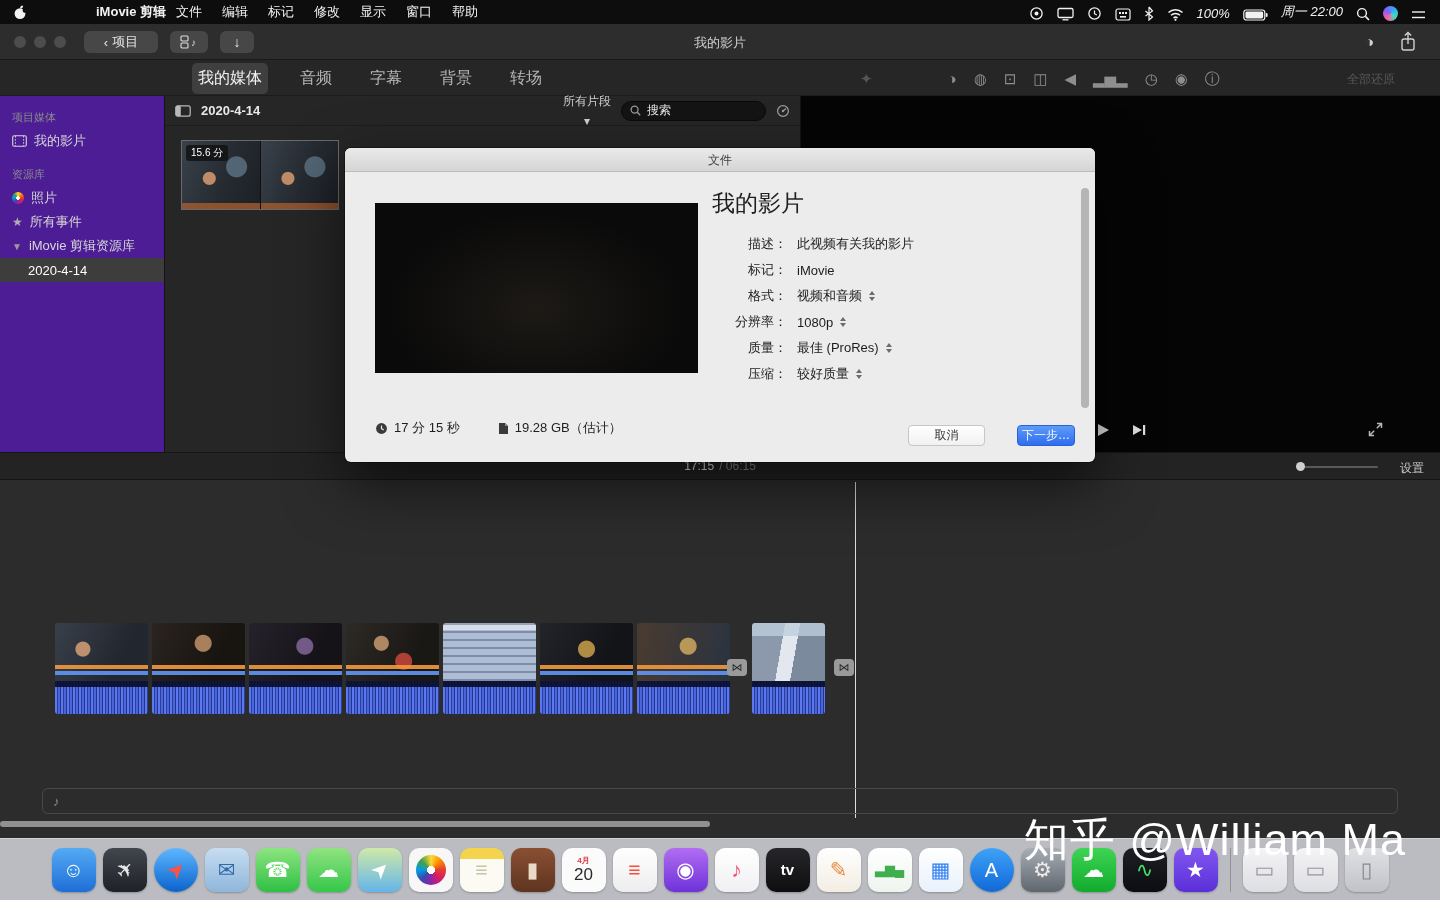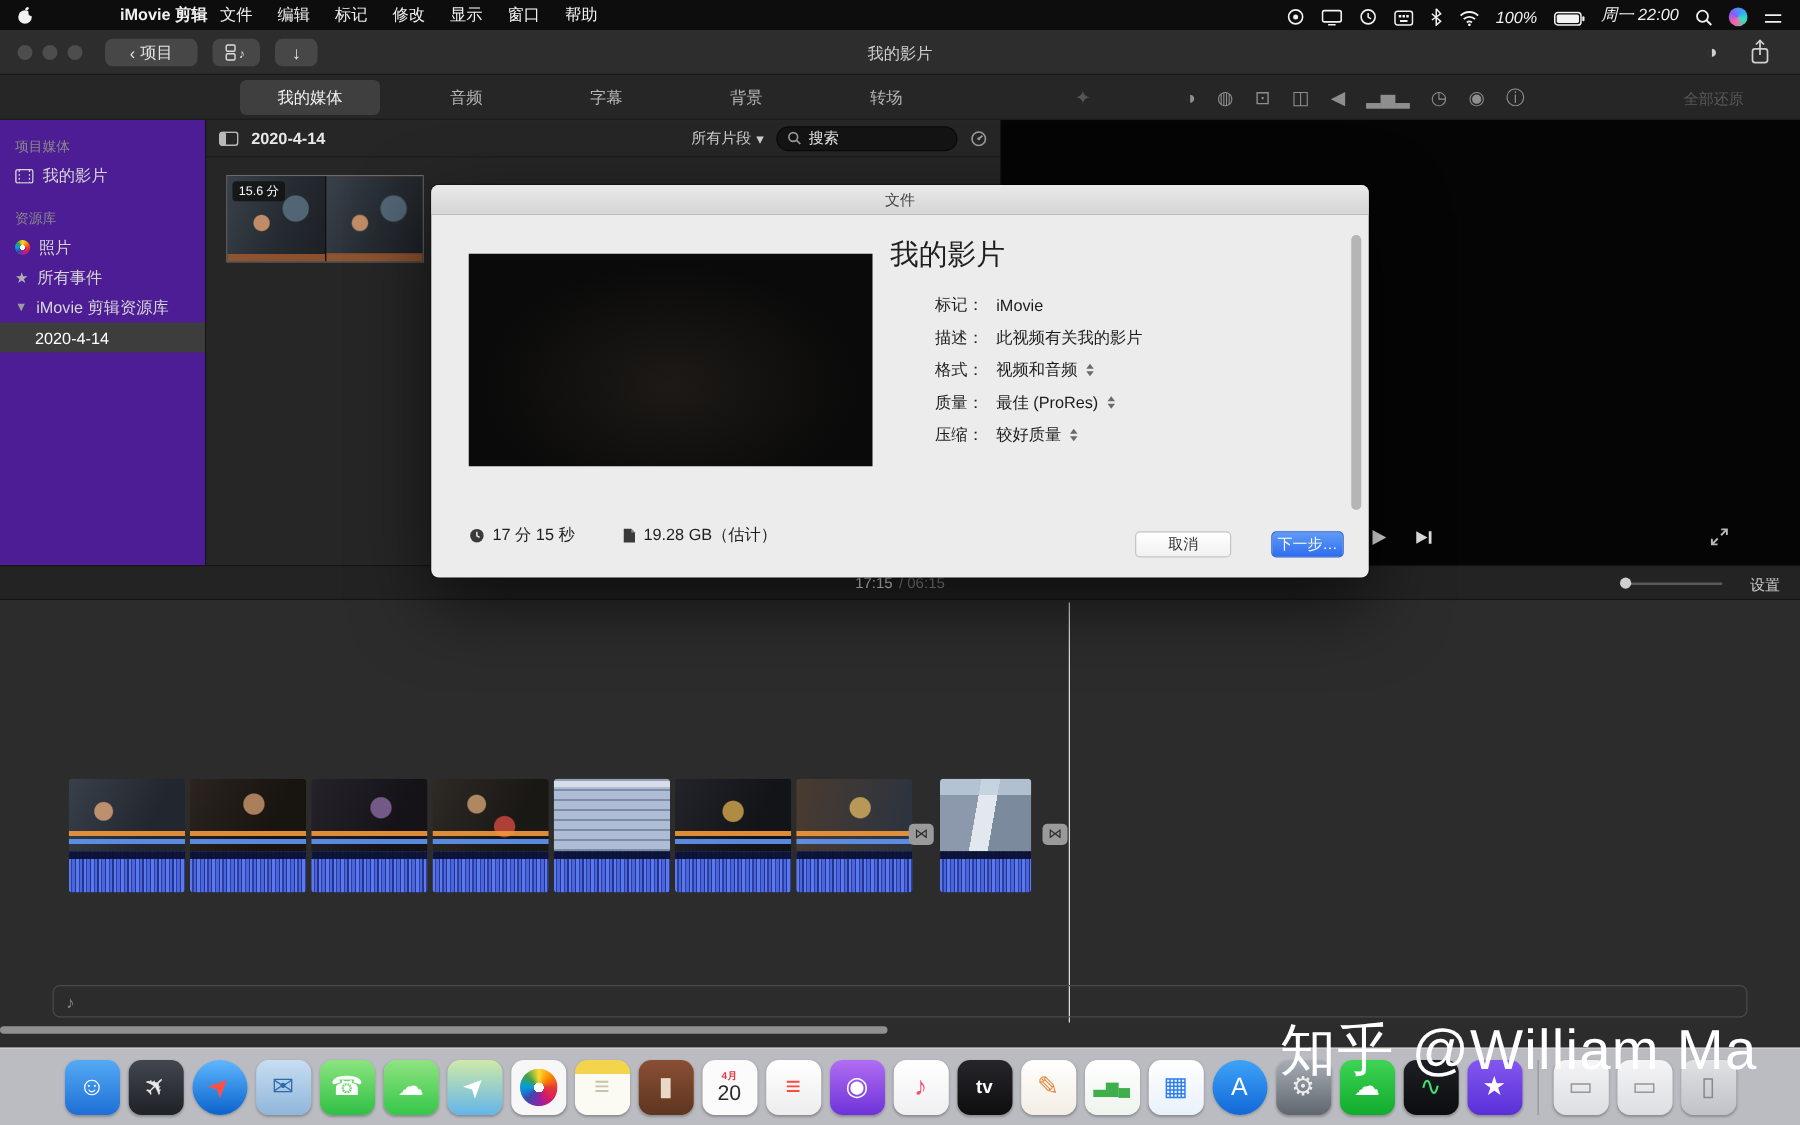--- a/index.html
+++ b/index.html
@@ -23,21 +23,21 @@
   .btn-back { left:84px; width:74px; }
   .btn-media { left:170px; width:38px; }
   .btn-import { left:220px; width:34px; font-size:14px; }
   .win-title { position:absolute; left:0; right:0; top:10px; text-align:center; color:#cfcfcf; font-size:13px; }
   .contrast-ic { position:absolute; right:66px; top:9px; color:#cfcfcf; font-size:15px; }
   .share-ic { position:absolute; right:22px; top:7px; }
 
   
   .tabrow { position:relative; height:36px; background:#262626; border-bottom:1px solid #1b1b1b; }
   .tabs { position:absolute; left:192px; top:4px; height:28px; display:flex; align-items:center; gap:26px; }
-  .tab { color:#b5b5b5; font-size:13px; padding:5px 30px; border-radius:5px; }
+  .tab { color:#b5b5b5; font-size:16px; padding:5px 6px; border-radius:5px; }
   .tab.selected { background:#3f3f3f; color:#f2f2f2; }
   .ptools { position:absolute; left:860px; top:0; height:36px; display:flex; align-items:center; gap:17px; }
   .ptool { color:#8e8e8e; font-size:15px; line-height:1; }
   .restore { position:absolute; right:45px; top:11px; color:#585858; font-size:12px; }
 
   
   .main { position:relative; display:flex; height:356px; }
   .sidebar { width:165px; background:#4c1d95; border-right:1px solid #141414; padding-top:10px; color:#d6d6d6; font-size:13px; }
   .sb-header { color:#8a8a8a; font-size:11px; padding:4px 12px; }
   .sb-row { height:24px; display:flex; align-items:center; gap:7px; padding-left:12px; }
@@ -45,21 +45,21 @@
   .sb-row.selected { background:#3d3d3d; color:#fff; }
   .sb-gap { height:10px; }
   .mini-pin { width:12px; height:12px; border-radius:50%; background:radial-gradient(circle,#fff 0 2px,transparent 2px),conic-gradient(#fdd835,#fb8c00,#e53935,#d81b60,#8e24aa,#3949ab,#039be5,#43a047,#fdd835); }
   .star-ic { color:#b0b0b0; font-size:12px; }
   .disc { color:#9c9c9c; font-size:10px; }
 
   .browser { width:635px; background:#262626; position:relative; }
   .b-head { height:30px; display:flex; align-items:center; gap:10px; padding:0 10px; border-bottom:1px solid #1d1d1d; }
   .b-date { color:#e8e8e8; font-size:13px; font-weight:bold; }
   .b-spacer { flex:1; }
-  .b-filter { color:#cfcfcf; font-size:12px; display:flex; gap:4px; align-items:center; }
+  .b-filter { color:#cfcfcf; font-size:12px; display:flex; gap:4px; align-items:center;flex-direction:column; }
   .searchpill { width:145px; height:20px; background:#141414; border:1px solid #0a0a0a; border-radius:10px; display:flex; align-items:center; gap:6px; padding:0 8px; }
   .searchpill span { color:#e6e6e6; font-size:12px; }
   .filmstrip { position:relative; margin:14px 0 0 16px; width:158px; height:70px; border:1px solid #6a6a6a; display:flex; }
   .frame { flex:1; background:
       linear-gradient(0deg, rgba(165,92,46,.8) 0 9%, transparent 9%),
       radial-gradient(circle at 35% 55%, rgba(208,150,108,.9) 0 6px, transparent 7px),
       radial-gradient(circle at 70% 38%, rgba(118,150,172,.55) 0 10px, transparent 11px),
       linear-gradient(110deg,#39414b 0%, #262b31 55%, #1c2025 100%); }
   .frame + .frame { border-left:1px solid #101010; }
   .clip-badge { position:absolute; top:4px; left:4px; background:rgba(18,18,18,.85); color:#fff; font-size:10px; padding:1px 5px; border-radius:3px; }
@@ -381,30 +381,38 @@
       <div class="hscroll"></div>
     </div>
   </div>
 
   <div class="dialog">
     <div class="dlg-titlebar">文件</div>
     <div class="dlg-preview"></div>
     <div class="dlg-movietitle">我的影片</div>
     <div class="dlg-fields">
         <div class="field-row">
+          <span class="f-label">描述：</span>
+          <span class="f-value">此视频有关我的影片</span>
+        </div>
+        <div class="field-row">
           <span class="f-label">标记：</span>
           <span class="f-value">iMovie</span>
-        </div>
-        <div class="field-row">
-          <span class="f-label">描述：</span>
-          <span class="f-value">此视频有关我的影片</span>
         </div>
         <div class="field-row">
           <span class="f-label">格式：</span>
           <span class="f-value">视频和音频</span>
+          <span class="stepper">
+            <i class="st-up"></i>
+            <i class="st-down"></i>
+          </span>
+        </div>
+        <div class="field-row">
+          <span class="f-label">分辨率：</span>
+          <span class="f-value">1080p</span>
           <span class="stepper">
             <i class="st-up"></i>
             <i class="st-down"></i>
           </span>
         </div>
         <div class="field-row">
           <span class="f-label">质量：</span>
           <span class="f-value">最佳 (ProRes)</span>
           <span class="stepper">
             <i class="st-up"></i>

